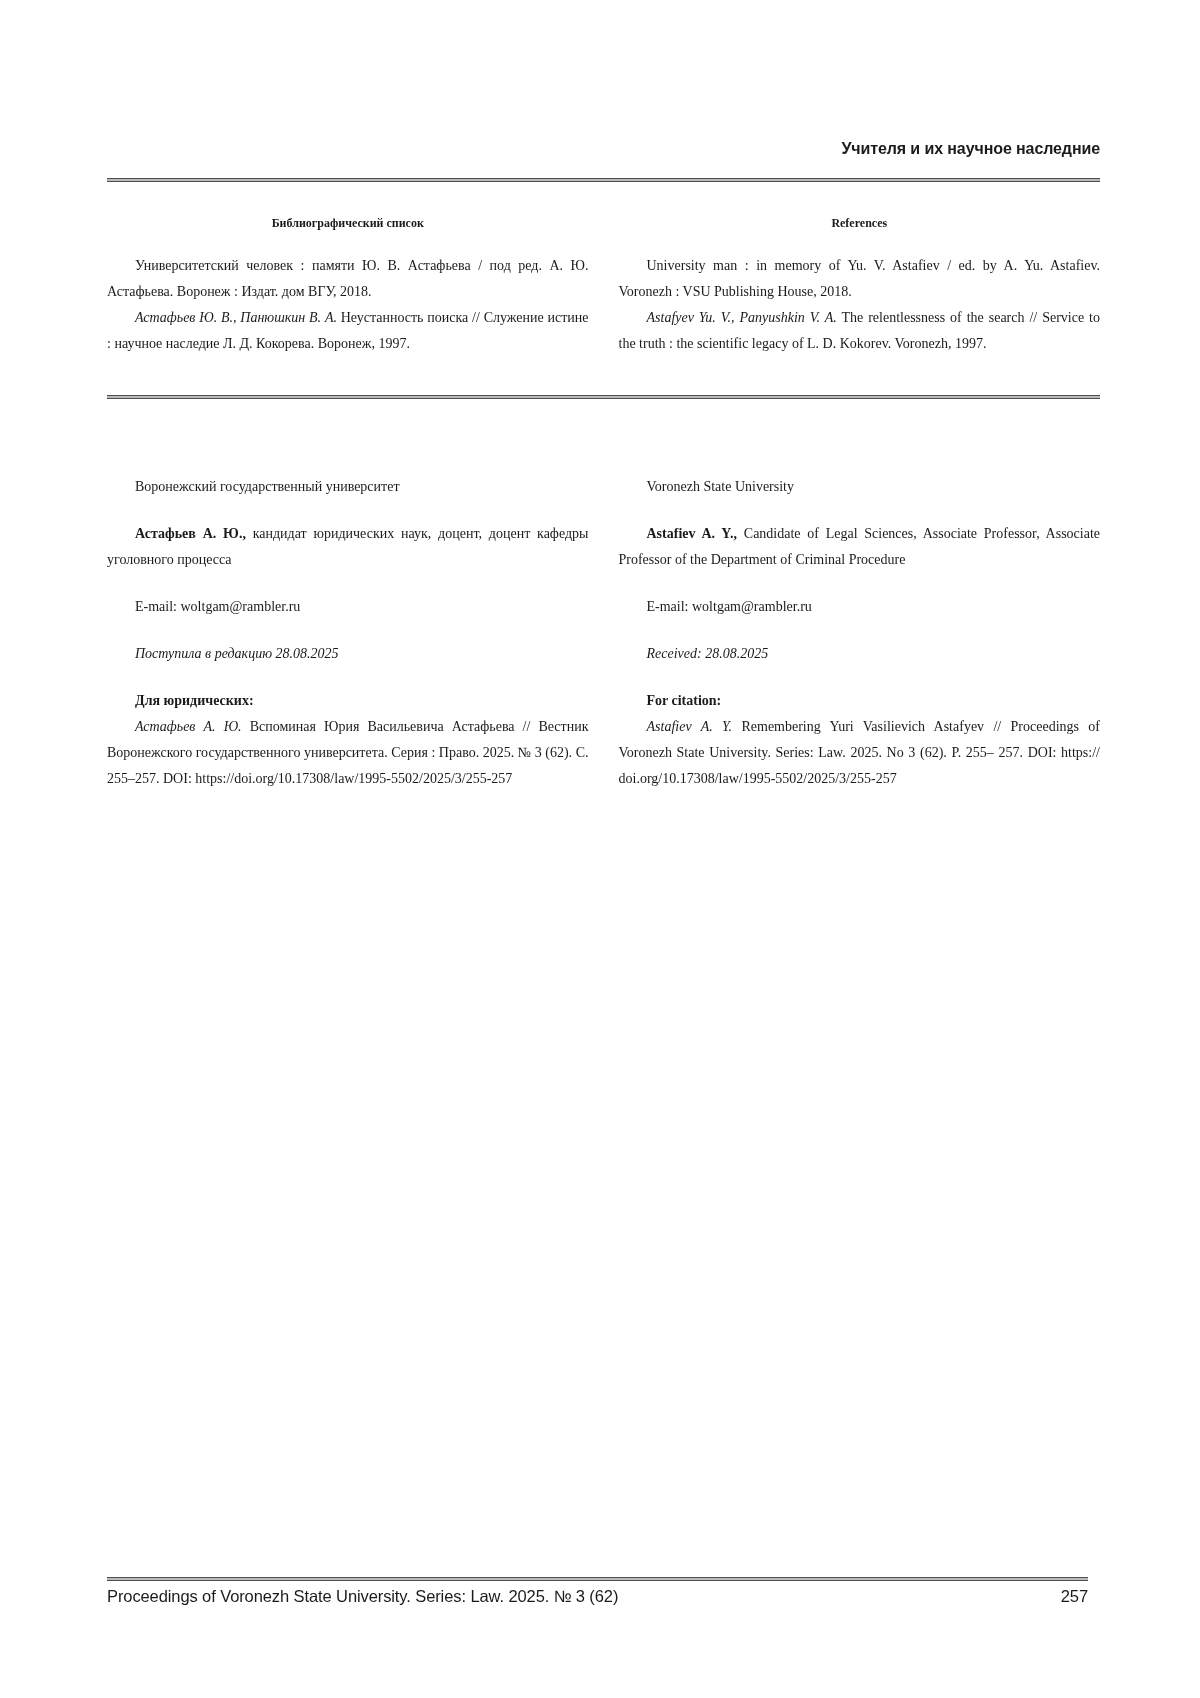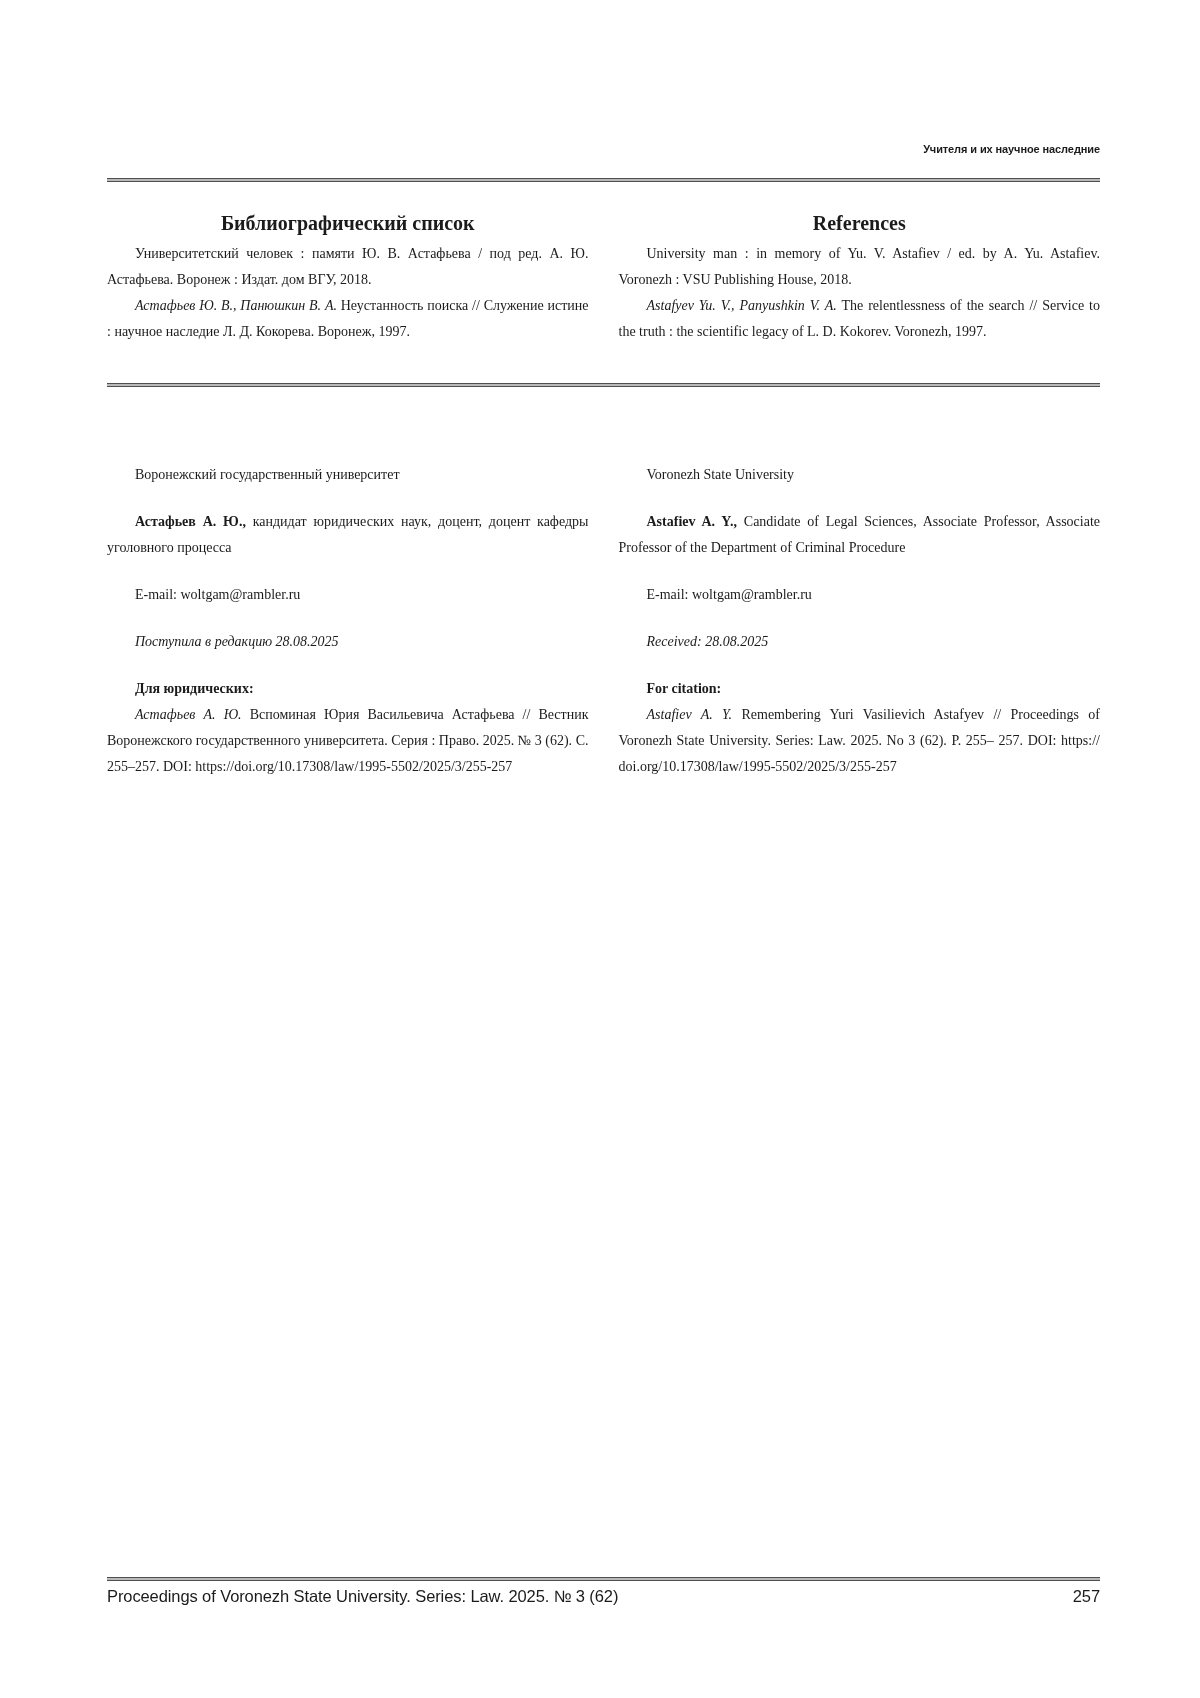--- a/index.html
+++ b/index.html
@@ -15,42 +15,42 @@
   }
   .content {
     padding-left: 107px;
     padding-right: 100px;
   }
   .running-head {
     padding-top: 139px;
     text-align: right;
     font-family: "Liberation Sans", sans-serif;
     font-weight: bold;
-    font-size: 11px;
+    font-size: 16px;
     line-height: 20px;
     letter-spacing: -0.1px;
   }
   .rule {
     height: 4px;
     background: linear-gradient(to bottom, #4f4f4f 0 25%, #b9b9b9 25% 72%, #4f4f4f 72% 100%);
   }
   .rule-top { margin-top: 19px; }
   .rule-mid { margin-top: 38px; }
   .two-col {
     display: flex;
     gap: 30px;
   }
   .col { flex: 1 1 0; min-width: 0; }
   .biblio-section { margin-top: 28px; }
   .col-heading {
     text-align: center;
     font-weight: bold;
-    font-size: 20px;
+    font-size: 12px;
     line-height: 26px;
-    margin-bottom: 5px;
+    margin-bottom: 17px;
   }
   p.entry, p.info, p.cite {
     font-size: 14px;
     line-height: 26px;
     text-align: justify;
     text-indent: 28px;
     overflow-wrap: break-word;
     hyphens: manual;
   }
   p.info { text-align: justify; margin-top: 21px; }
@@ -61,21 +61,21 @@
   }
   .cite-label {
     font-weight: bold;
     margin-top: 20px;
   }
   .name-bold { font-weight: bold; }
   .it { font-style: italic; }
   .footer {
     position: absolute;
     left: 107px;
-    right: 100px;
+    right: 112px;
     bottom: 91px;
   }
   .footer-line {
     display: flex;
     justify-content: space-between;
     font-family: "Liberation Sans", sans-serif;
     font-size: 16.5px;
     line-height: 21px;
     margin-top: 5px;
     letter-spacing: -0.1px;

